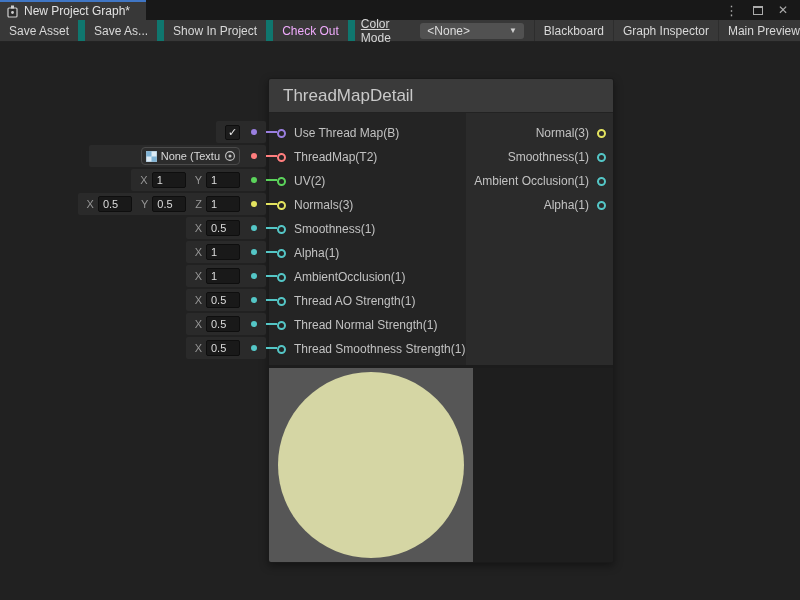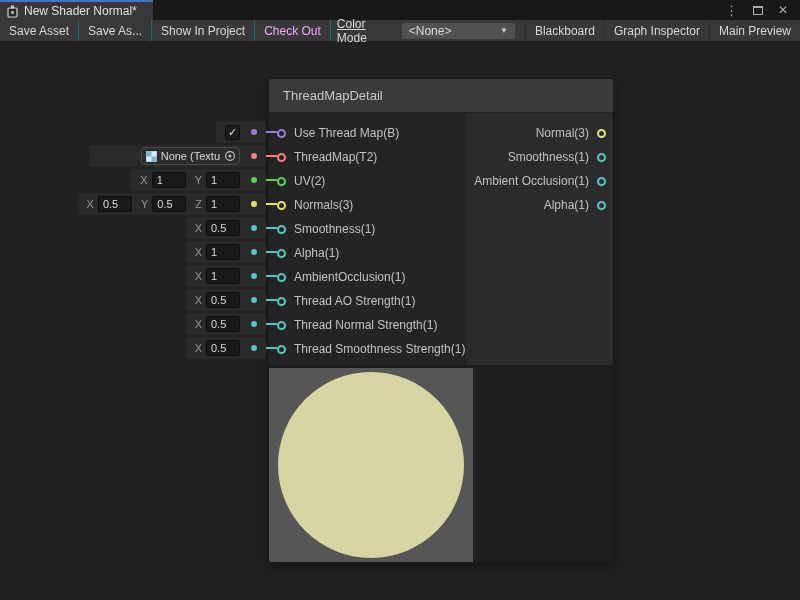--- a/index.html
+++ b/index.html
@@ -13,39 +13,39 @@
   .tab-label { font-size:12px; color:#E2E2E2; white-space:nowrap; }
   .win-controls { margin-left:auto; display:flex; align-items:center; gap:15px;
                   padding-right:12px; color:#ABABAB; }
   .kebab { font-size:13px; line-height:1; }
   .maxbox { width:10px; height:9px; border:1px solid #ABABAB; border-top-width:2px; display:inline-block; }
   .closex { font-size:12px; line-height:1; }
 
   
   .toolbar { height:22px; background:#383838; border-bottom:1px solid #232323;
              display:flex; align-items:stretch; font-size:12px; color:#D8D8D8; }
-  .tbtn { display:flex; align-items:center; padding:0 9px; border-right:1px solid #0f766e;
+  .tbtn { display:flex; align-items:center; padding:0 9px; border-right:7px solid #0f766e;
           white-space:nowrap; cursor:default; }
   .tbtn.right { border-right:none; border-left:1px solid #2D2D2D; }
   .tbtn.disabled { color:#f0abfc; }
   .cm-group { margin-left:auto; display:flex; align-items:center; }
   .cm-label { padding:0 9px 0 6px;text-decoration:underline; }
   .dropdown { width:124px; height:16px; background:#515151; border-radius:3px;
               display:flex; align-items:center; padding:0 7px; margin-right:10px; }
   .dropdown .val { font-size:12px; color:#DCDCDC; }
   .dropdown .caret { margin-left:auto; font-size:8px; color:#CFCFCF; }
 
   
   .canvas { position:relative; height:557px; background:#212121; }
   .node { position:absolute; left:268px; top:36px; width:346px; height:485px;
           border:1px solid #1A1A1A; border-radius:3px; background:#242424;
           box-shadow:0 3px 9px rgba(0,0,0,.4); display:flex; flex-direction:column;
           overflow:hidden; }
   .node-title { height:34px; flex:none; background:#3A3A3A; border-bottom:1px solid #222;
-                display:flex; align-items:center; padding:0 14px; font-size:13px; color:#C9C9C9; }
+                display:flex; align-items:center; padding:0 14px; font-size:17px; color:#C9C9C9; }
   .node-ports { height:252px; flex:none; display:flex; }
   .col-in  { width:204px; background:#242424; padding-top:8px; }
   .col-out { flex:1; background:#2B2B2B; padding-top:8px; }
   .port-row { height:24px; display:flex; align-items:center; padding-left:8px; }
   .ring { width:9px; height:9px; border-radius:50%; border:2px solid #888;
           background:#242424; flex:none; }
   .col-out .ring { background:#2B2B2B; }
   .plabel { font-size:12px; color:#C2C2C2; margin-left:8px; white-space:nowrap; }
   .out-row { justify-content:flex-end; padding-left:0; padding-right:7px; }
   .out-row .plabel { margin:0 8px 0 8px; }
@@ -79,21 +79,21 @@
 
 <div class="tabbar">
   <div class="tab">
     <span style="display:flex">
       <svg width="13" height="13" viewBox="0 0 13 13">
         <rect x="2" y="3" width="9" height="9" fill="#2A2A2A" stroke="#CFCFCF" stroke-width="1.2" rx="1"></rect>
         <rect x="5" y="0.5" width="3" height="3" fill="#CFCFCF"></rect>
         <circle cx="6.5" cy="7.5" r="1.4" fill="#CFCFCF"></circle>
       </svg>
     </span>
-    <span class="tab-label">New Shader Normal*</span>
+    <span class="tab-label">New Project Graph*</span>
   </div>
   <div class="win-controls">
     <span class="kebab">⋮</span>
     <span class="maxbox"></span>
     <span class="closex">✕</span>
   </div>
 </div>
 
 <div class="toolbar">
   <div class="tbtn">Save Asset</div>

